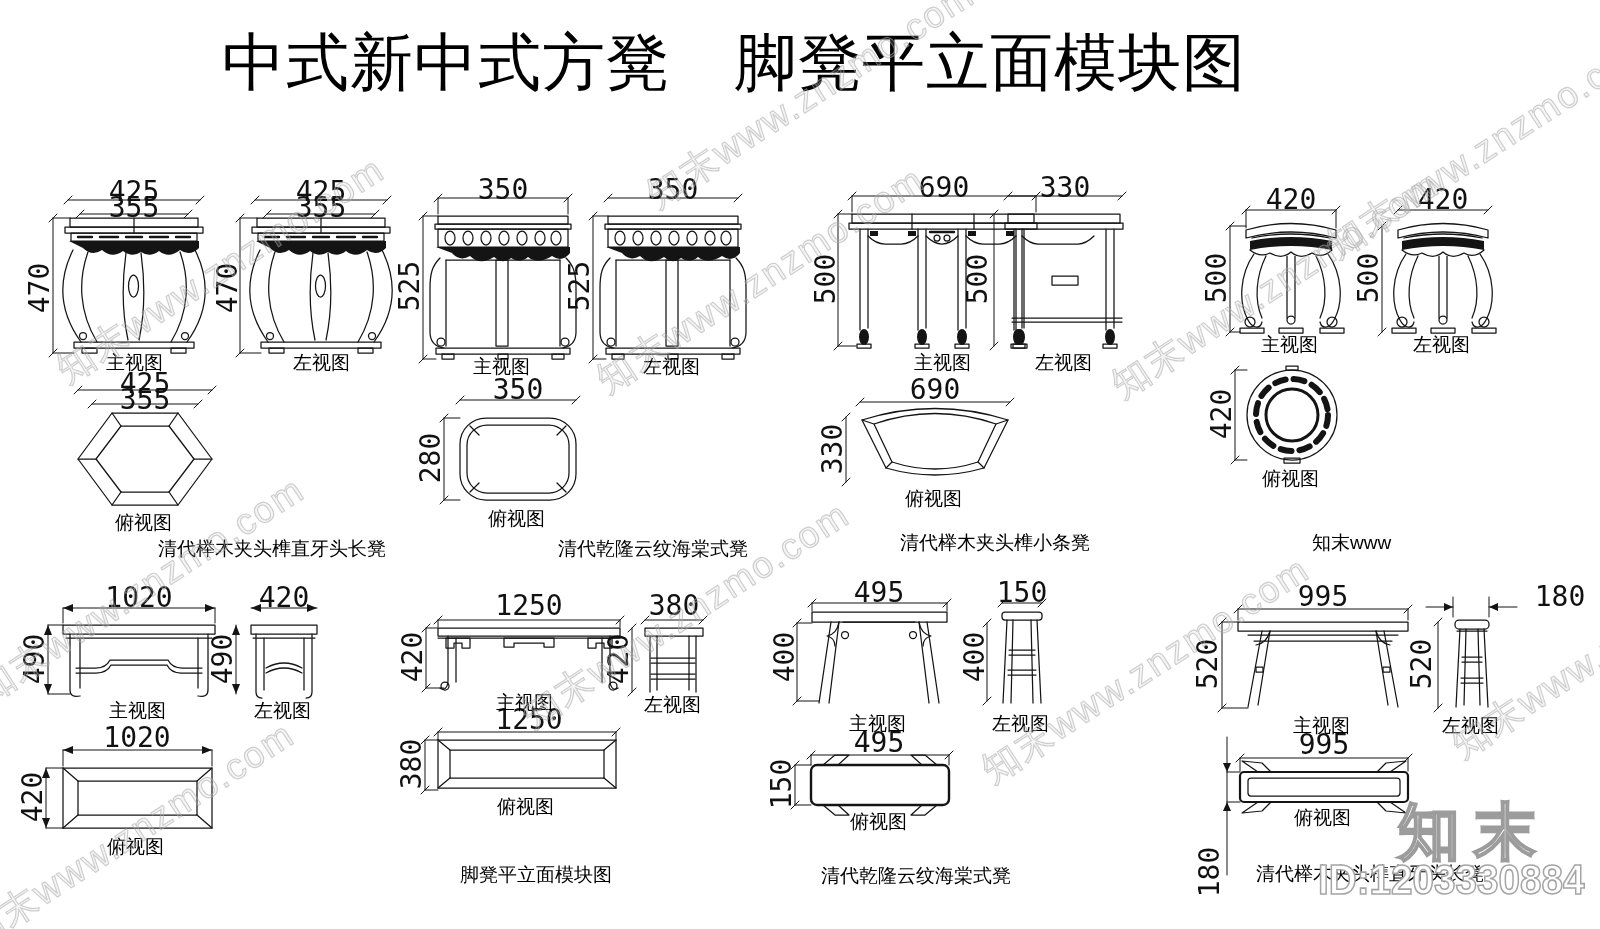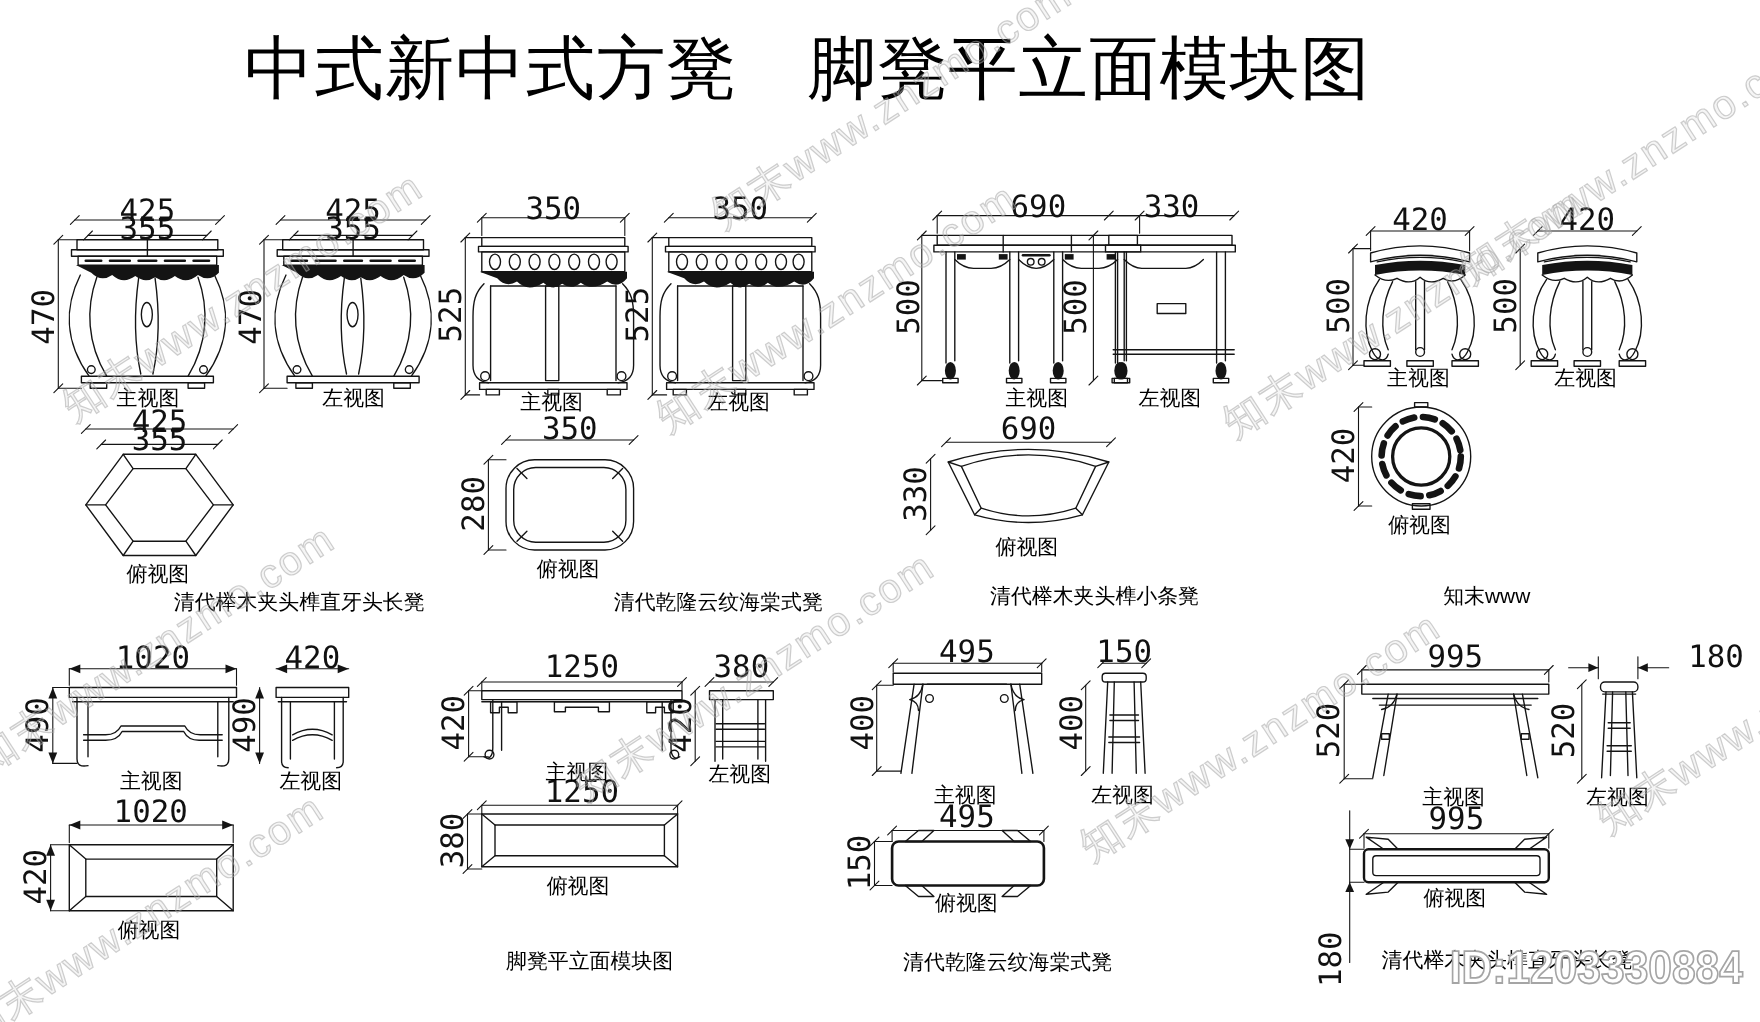--- a/index.html
+++ b/index.html
@@ -551,15 +551,16 @@
   <span class="wm" style="left:1300px;top:120px">知末www.znzmo.com</span>
   <span class="wm" style="left:30px;top:245px">知末www.znzmo.com</span>
   <span class="wm" style="left:570px;top:255px">知末www.znzmo.com</span>
   <span class="wm" style="left:1085px;top:260px">知末www.znzmo.com</span>
   <span class="wm" style="left:-50px;top:565px">知末www.znzmo.com</span>
   <span class="wm" style="left:495px;top:590px">知末www.znzmo.com</span>
   <span class="wm" style="left:955px;top:645px">知末www.znzmo.com</span>
   <span class="wm" style="left:1425px;top:620px">知末www.znzmo.com</span>
   <span class="wm" style="left:-60px;top:810px">知末www.znzmo.com</span>
 
+  <span class="brand" id="logo">知末</span>
   <span class="brand" id="sheet-id">ID:1203330884</span>
 
 </div>
 
 </body></html>

